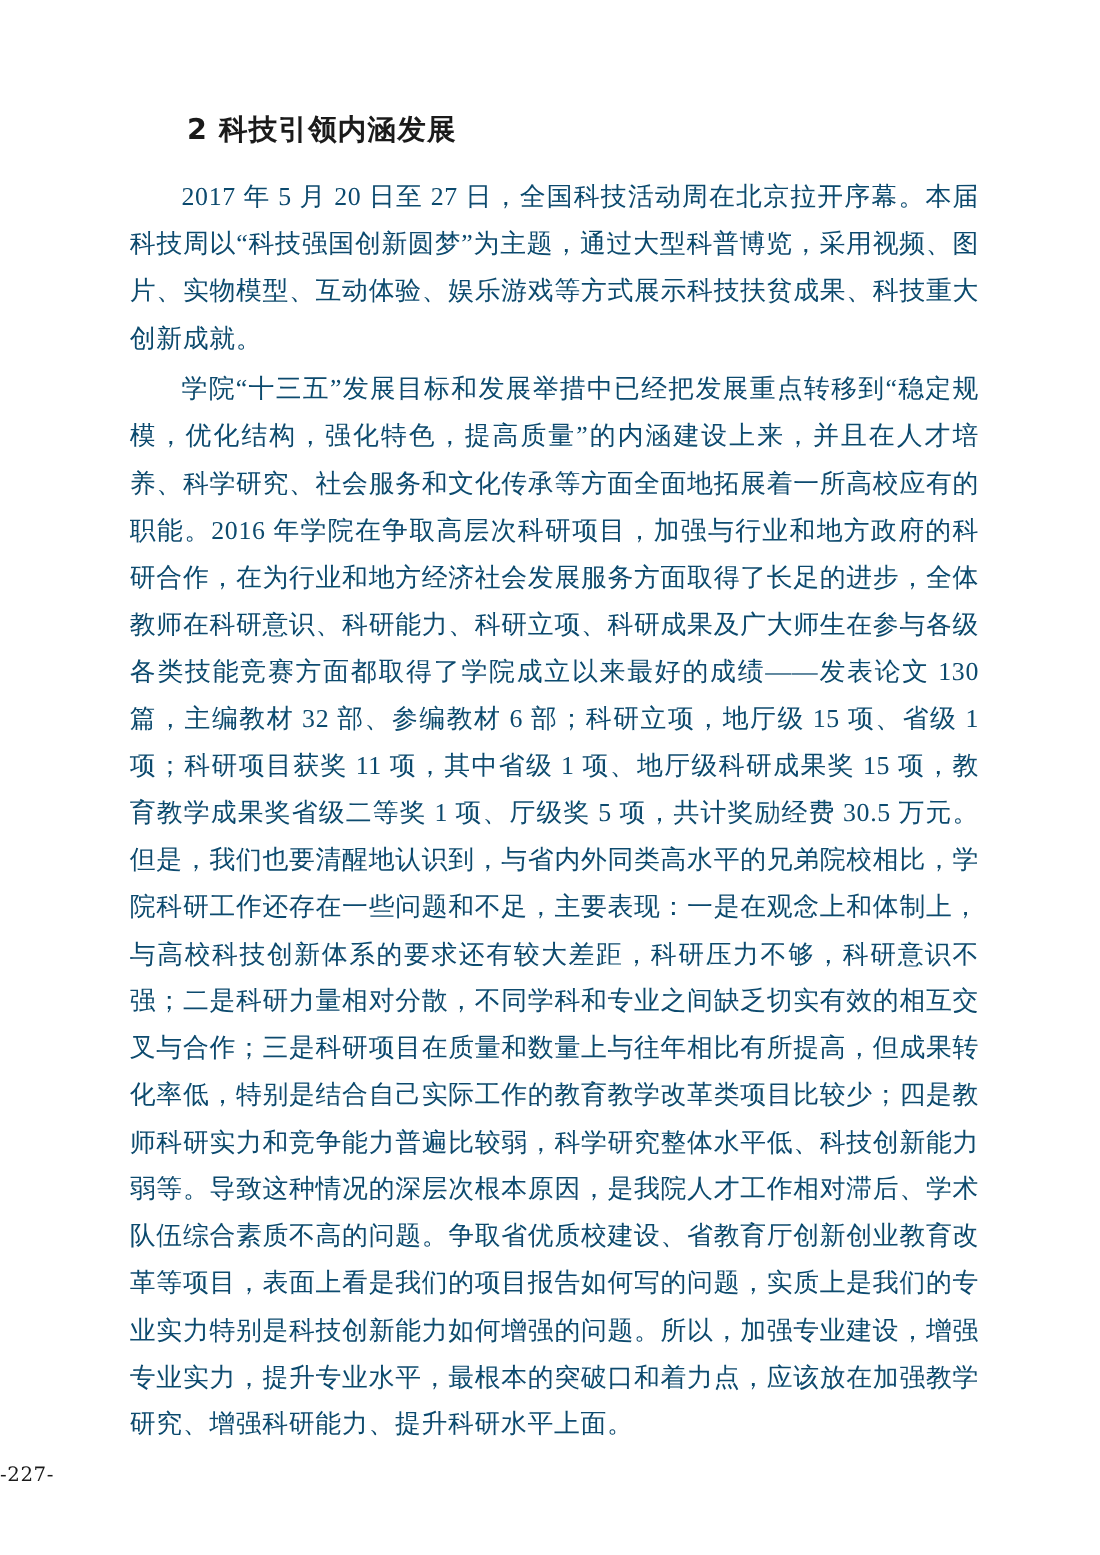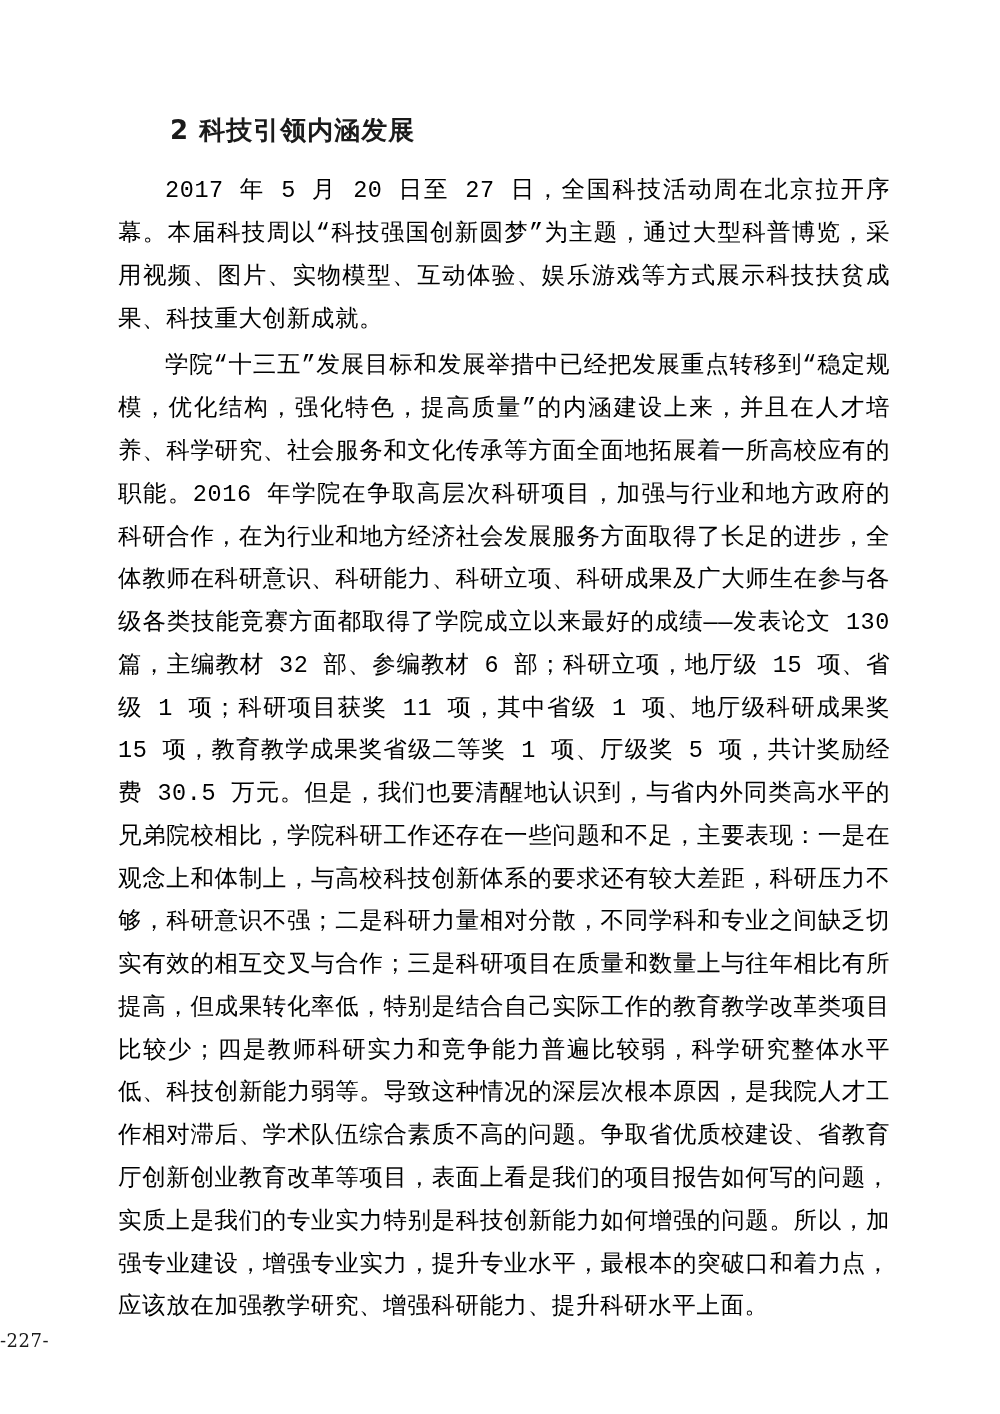--- a/index.html
+++ b/index.html
@@ -14,35 +14,34 @@
     background: #ffffff;
     margin: 0 auto;
     overflow: hidden;
     box-sizing: border-box;
   }
   .content {
     position: absolute;
     left: 118px;
     top: 100px;
     width: 772px;
-    margin-top: 12px;
   }
   .heading {
     font-family: "DejaVu Sans", "Liberation Sans", sans-serif;
     font-size: 26px;
     font-weight: 700;
     color: #1a1a1a;
     letter-spacing: 1px;
     margin: 0 0 22px 52px;
     line-height: 1.4;
   }
   .para {
-    font-family: Liberation Mono, monospace;
+    font-family: Liberation Serif, serif;
     font-size: 23.5px;
-    color: #000000;
+    color: #0c4a6e;
     line-height: 1.82;
     margin: 0 0 4px 0;
     text-align: justify;
     text-justify: inter-ideograph;
     text-indent: 2em;
     letter-spacing: 0.6px;
   }
   .footer {
     position: absolute;
     left: 0;

